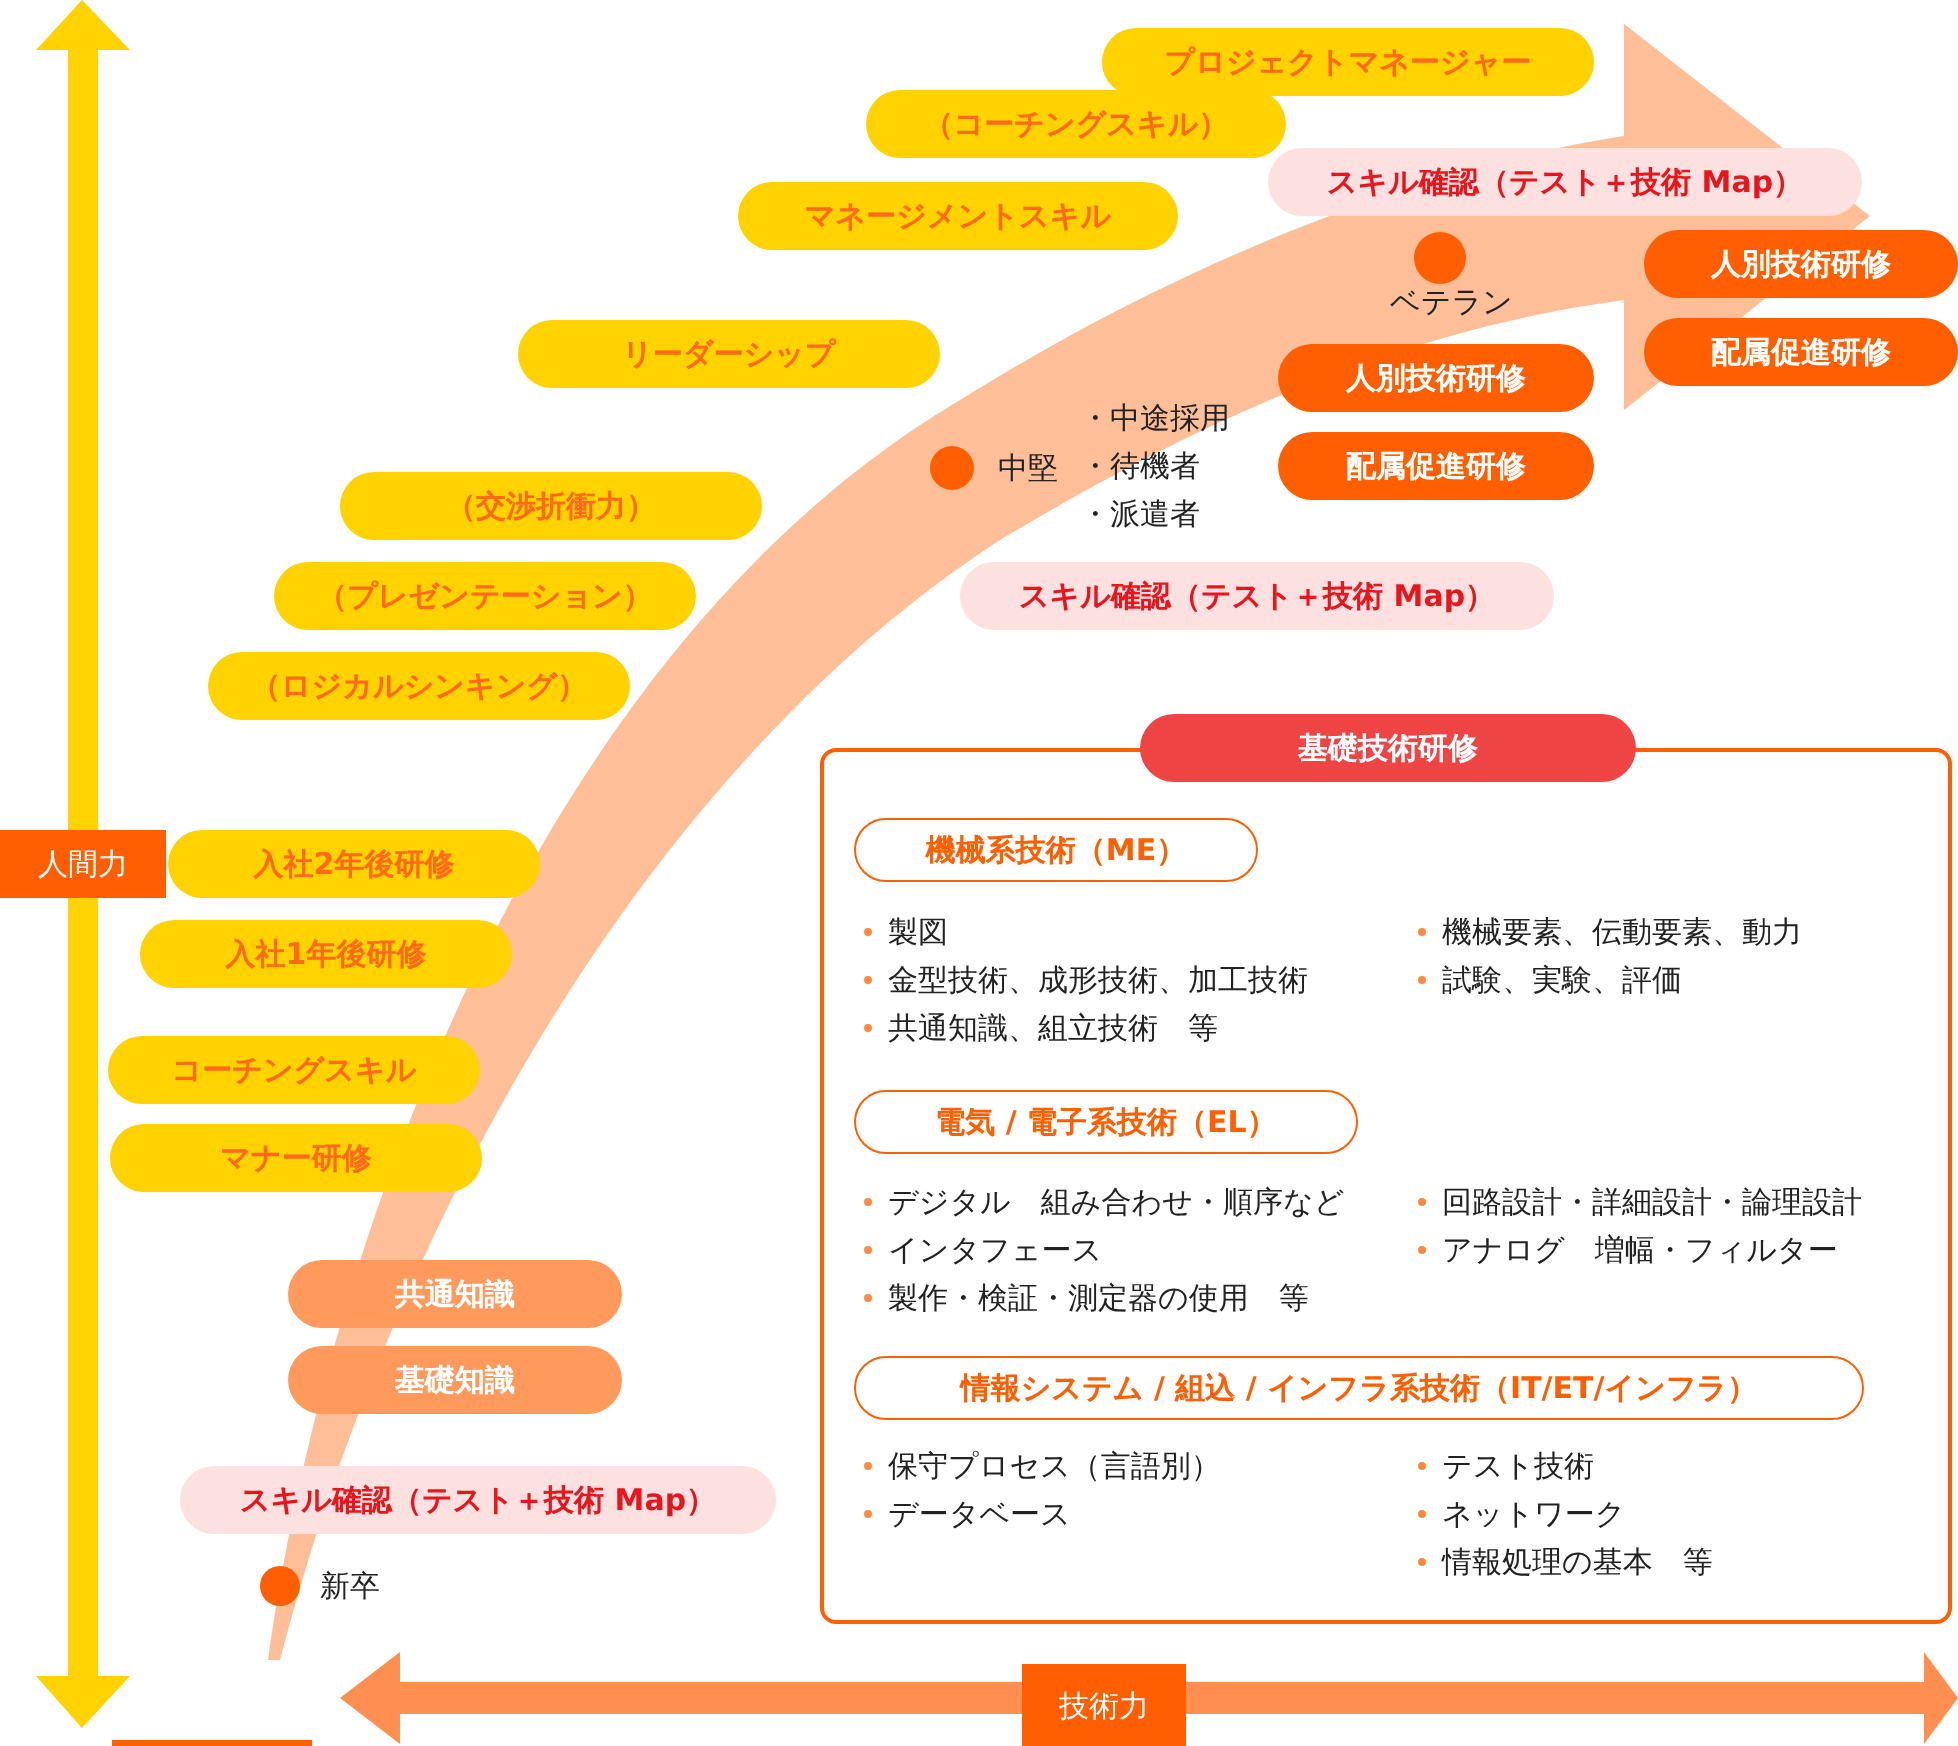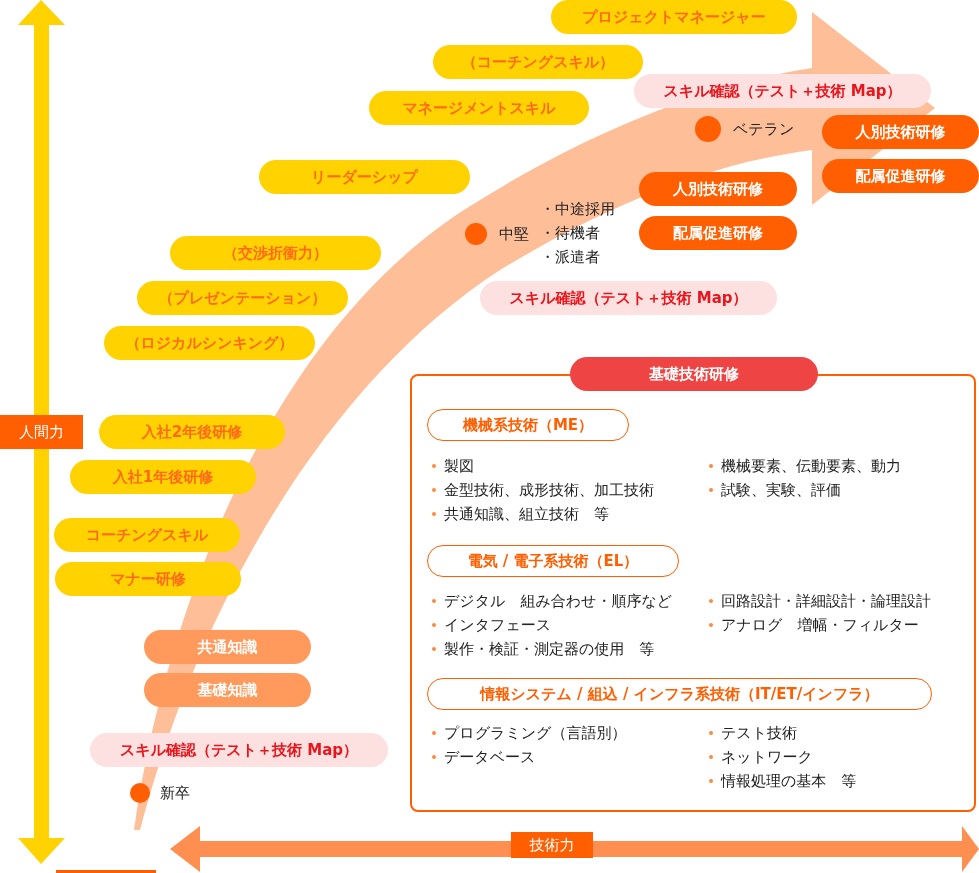--- a/index.html
+++ b/index.html
@@ -55,30 +55,30 @@
            L 812,12
            L 935,108
            L 812,205
            L 812,150
            C 700,165 600,210 500,270
            C 330,380 200,600 140,830 Z"></path>
 </svg>
 
 <div class="label-box" style="left:0;top:415px;width:83px;height:34px;text-align:right;">人間力</div>
 <div class="label-box" style="left:56px;top:832px;width:100px;height:34px;margin-top:38px;">入社</div>
-<div class="label-box" style="left:511px;top:832px;width:82px;height:26px;">技術力</div>
+<div class="label-box" style="left:511px;top:832px;width:82px;height:42px;">技術力</div>
 
-<div class="pill yellow" style="left:551px;top:0px;width:246px;">プロジェクトマネージャー</div>
+<div class="pill yellow" style="left:551px;top:14px;width:246px;">プロジェクトマネージャー</div>
 <div class="pill yellow" style="left:433px;top:45px;width:210px;">（コーチングスキル）</div>
 <div class="pill yellow" style="left:369px;top:91px;width:220px;">マネージメントスキル</div>
 <div class="pill yellow" style="left:259px;top:160px;width:211px;">リーダーシップ</div>
 <div class="pill yellow" style="left:170px;top:236px;width:211px;">（交渉折衝力）</div>
 <div class="pill yellow" style="left:137px;top:281px;width:211px;">（プレゼンテーション）</div>
 <div class="pill yellow" style="left:104px;top:326px;width:211px;">（ロジカルシンキング）</div>
-<div class="pill yellow" style="left:99px;top:415px;width:186px;">入社2年後研修</div>
+<div class="pill yellow" style="left:84px;top:415px;width:186px;">入社2年後研修</div>
 <div class="pill yellow" style="left:70px;top:460px;width:186px;">入社1年後研修</div>
 <div class="pill yellow" style="left:54px;top:518px;width:186px;">コーチングスキル</div>
 <div class="pill yellow" style="left:55px;top:562px;width:186px;">マナー研修</div>
 
 <div class="pill salmon" style="left:144px;top:630px;width:167px;">共通知識</div>
 <div class="pill salmon" style="left:144px;top:673px;width:167px;">基礎知識</div>
 
 <div class="pill pink" style="left:90px;top:733px;width:298px;">スキル確認（テスト＋技術 Map）</div>
 <div class="pill pink" style="left:480px;top:281px;width:297px;">スキル確認（テスト＋技術 Map）</div>
 <div class="pill pink" style="left:634px;top:74px;width:297px;">スキル確認（テスト＋技術 Map）</div>
@@ -93,21 +93,21 @@
   <span>中堅</span>
 </div>
 <div class="stage-list" style="left:540px;top:197px;">
   <div>中途採用</div>
   <div>待機者</div>
   <div>派遣者</div>
 </div>
 <div class="pill orange" style="left:639px;top:172px;width:158px;">人別技術研修</div>
 <div class="pill orange" style="left:639px;top:216px;width:158px;">配属促進研修</div>
 
-<div class="stage" style="left:695px;top:116px;">
+<div class="stage" style="left:695px;top:116px;flex-direction:column;">
   <span class="dot" style="width:26px;height:26px;margin-right:12px;"></span>
   <span>ベテラン</span>
 </div>
 <div class="pill orange" style="left:822px;top:115px;width:157px;">人別技術研修</div>
 <div class="pill orange" style="left:822px;top:159px;width:157px;">配属促進研修</div>
 
 <div class="training-box"></div>
 <div class="training-title">基礎技術研修</div>
 
 <div class="cat-pill" style="left:427px;top:409px;width:202px;">機械系技術（ME）</div>
@@ -127,20 +127,20 @@
   <div class="it">インタフェース</div>
   <div class="it">製作・検証・測定器の使用　等</div>
 </div>
 <div class="items" style="left:707px;top:589px;">
   <div class="it">回路設計・詳細設計・論理設計</div>
   <div class="it">アナログ　増幅・フィルター</div>
 </div>
 
 <div class="cat-pill" style="left:427px;top:678px;width:505px;">情報システム / 組込 / インフラ系技術（IT/ET/インフラ）</div>
 <div class="items" style="left:430px;top:721px;">
-  <div class="it">プログラミング（言語別）</div>
+  <div class="it">保守プロセス（言語別）</div>
   <div class="it">データベース</div>
 </div>
 <div class="items" style="left:707px;top:721px;">
   <div class="it">テスト技術</div>
   <div class="it">ネットワーク</div>
   <div class="it">情報処理の基本　等</div>
 </div>
 
 </body></html>

